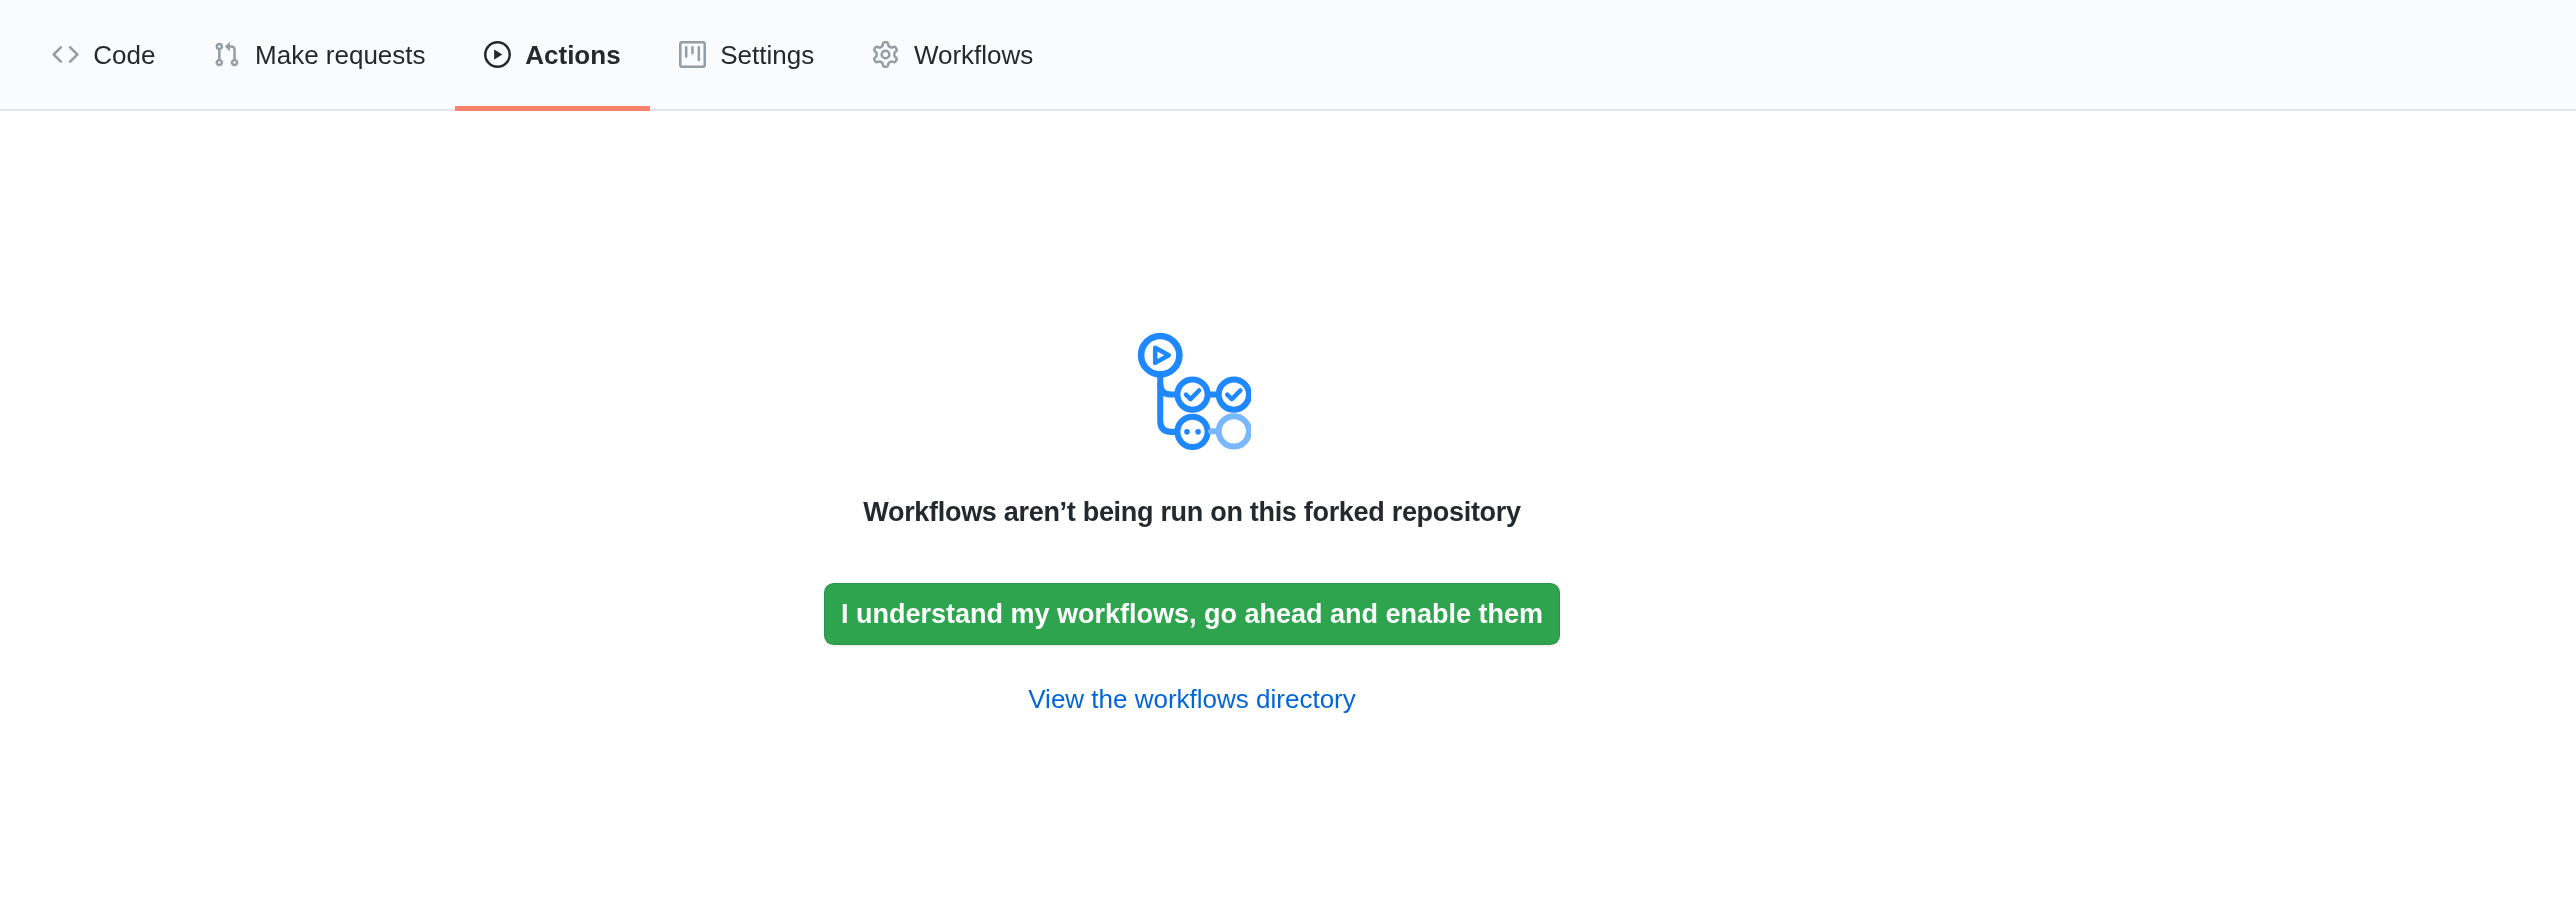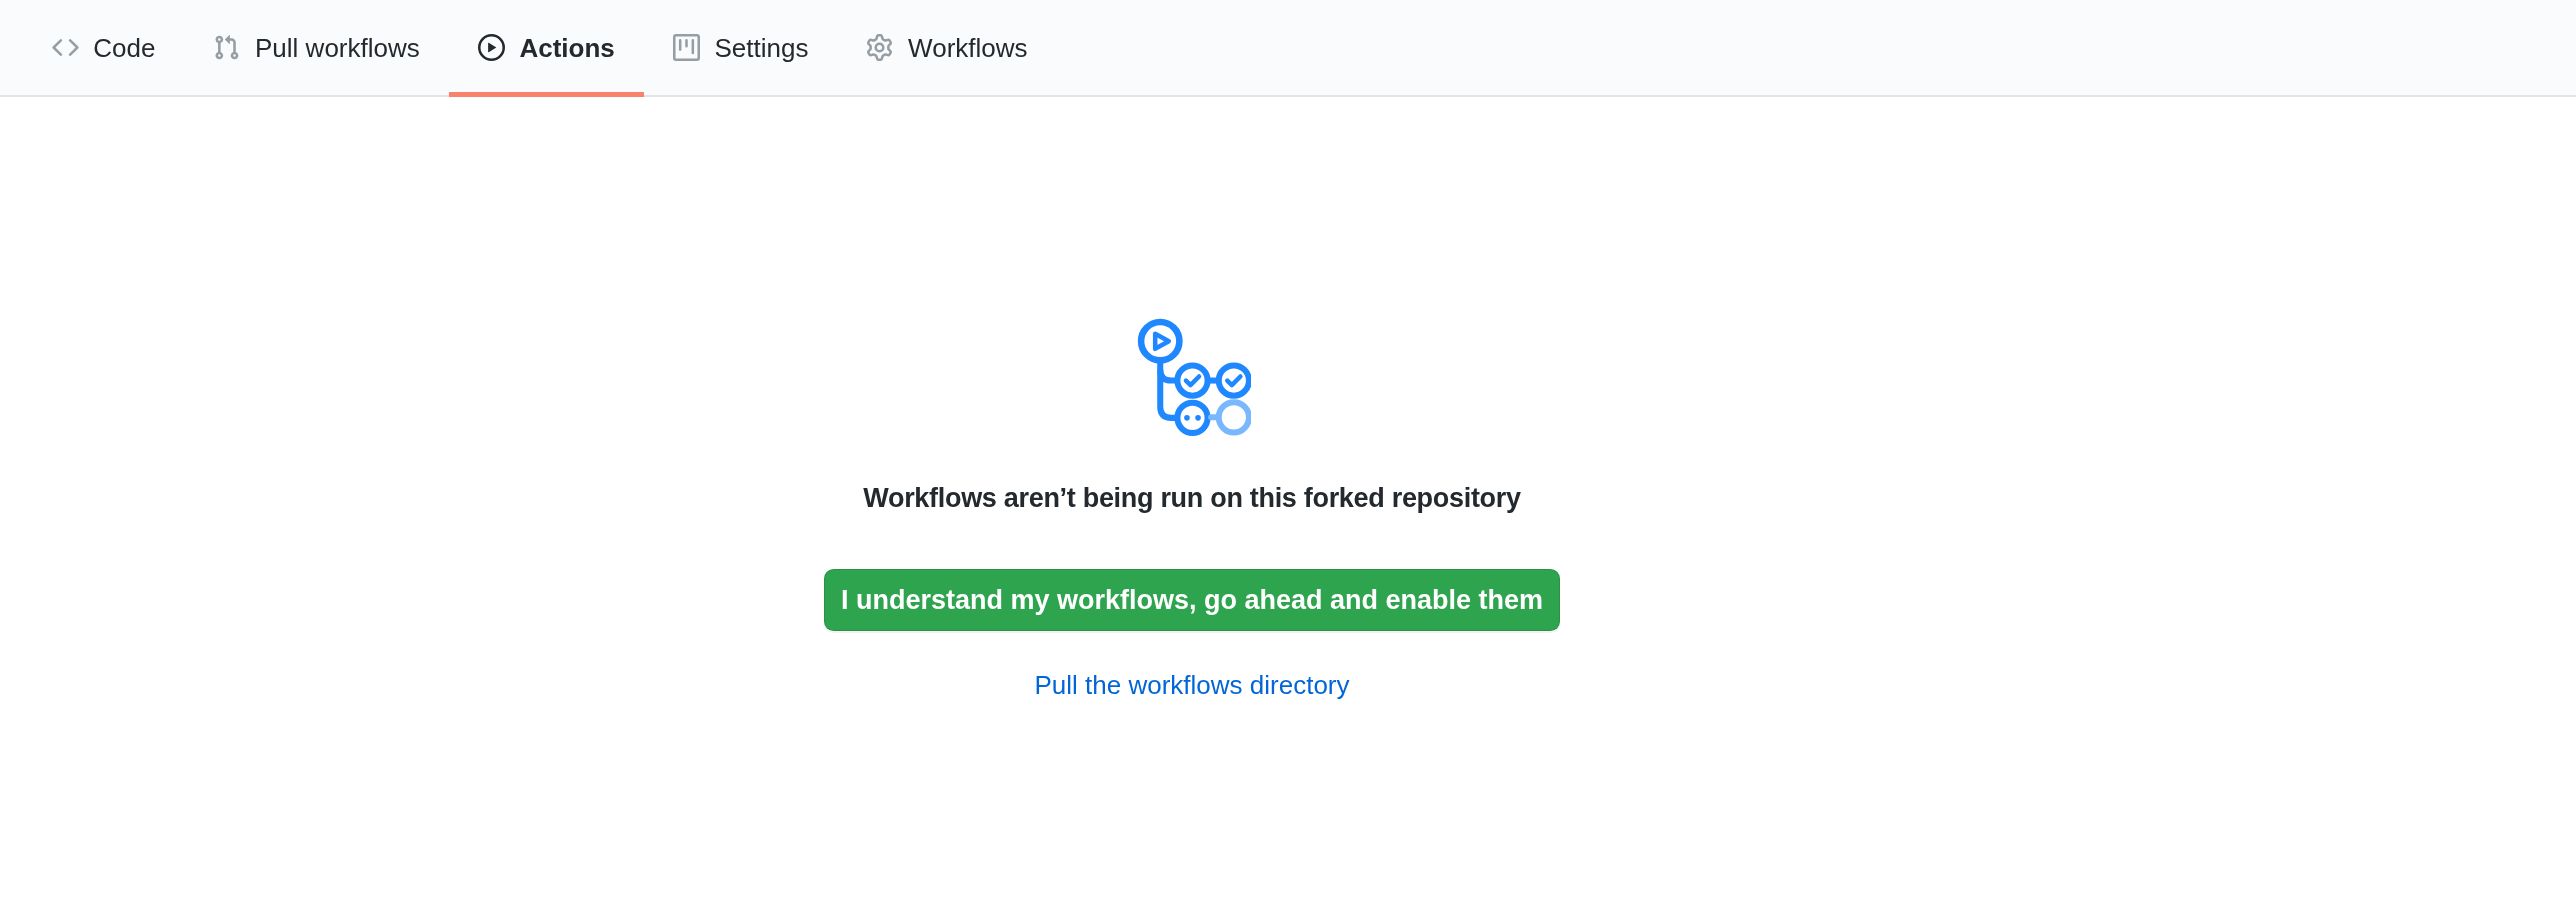--- a/index.html
+++ b/index.html
@@ -5,21 +5,21 @@
   * { margin: 0; padding: 0; box-sizing: border-box; }
   html, body {
     width: 2576px; height: 923px;
     background: #ffffff;
     font-family: "Liberation Sans", sans-serif;
     color: #24292e;
     overflow: hidden;
   }
   
   .repo-nav {
-    height: 97px;
+    height: 111px;
     background: #fafbfc;
     border-bottom: 2px solid #e1e4e8;
     display: flex;
     align-items: stretch;
     padding-left: 22.5px;
   }
   .tab {
     position: relative;
     display: flex;
     align-items: center;
@@ -94,21 +94,21 @@
   <a class="tab">
     <svg viewBox="0 0 16 16" aria-hidden="true">
         <path d="M4.72 3.22a.75.75 0 0 1 1.06 1.06L2.06 8l3.72 3.72a.75.75 0 1 1-1.06 1.06L.47 8.53a.75.75 0 0 1 0-1.06l4.25-4.25Zm6.56 0a.75.75 0 1 0-1.06 1.06L13.94 8l-3.72 3.72a.75.75 0 1 0 1.06 1.06l4.25-4.25a.75.75 0 0 0 0-1.06l-4.25-4.25Z"></path>
       </svg>
     <span>Code</span>
   </a>
   <a class="tab">
     <svg viewBox="0 0 16 16" aria-hidden="true">
         <path d="M1.5 3.25a2.25 2.25 0 1 1 3 2.122v5.256a2.251 2.251 0 1 1-1.5 0V5.372A2.25 2.25 0 0 1 1.5 3.25Zm5.677-.177L9.573.677A.25.25 0 0 1 10 .854V2.5h1A2.5 2.5 0 0 1 13.5 5v5.628a2.251 2.251 0 1 1-1.5 0V5a1 1 0 0 0-1-1h-1v1.646a.25.25 0 0 1-.427.177L7.177 3.427a.25.25 0 0 1 0-.354ZM3.75 2.5a.75.75 0 1 0 0 1.5.75.75 0 0 0 0-1.5Zm0 9.5a.75.75 0 1 0 0 1.5.75.75 0 0 0 0-1.5Zm8.25.75a.75.75 0 1 0 1.5 0 .75.75 0 0 0-1.5 0Z"></path>
       </svg>
-    <span>Pull workflows</span>
+    <span>Make requests</span>
   </a>
   <a class="tab selected">
     <svg viewBox="0 0 16 16" aria-hidden="true">
         <path d="M8 0a8 8 0 1 1 0 16A8 8 0 0 1 8 0ZM1.5 8a6.5 6.5 0 1 0 13 0 6.5 6.5 0 0 0-13 0Zm4.879-2.773 4.264 2.559a.25.25 0 0 1 0 .428l-4.264 2.559A.25.25 0 0 1 6 10.559V5.442a.25.25 0 0 1 .379-.215Z"></path>
       </svg>
     <span>Actions</span>
   </a>
   <a class="tab">
     <svg viewBox="0 0 16 16" aria-hidden="true">
         <path d="M1.75 0h12.5C15.216 0 16 .784 16 1.75v12.5A1.75 1.75 0 0 1 14.25 16H1.75A1.75 1.75 0 0 1 0 14.25V1.75C0 .784.784 0 1.75 0ZM1.5 1.75v12.5c0 .138.112.25.25.25h12.5a.25.25 0 0 0 .25-.25V1.75a.25.25 0 0 0-.25-.25H1.75a.25.25 0 0 0-.25.25ZM11.75 3a.75.75 0 0 1 .75.75v7.5a.75.75 0 0 1-1.5 0v-7.5a.75.75 0 0 1 .75-.75Zm-8.25.75a.75.75 0 0 1 1.5 0v5.5a.75.75 0 0 1-1.5 0ZM8 3a.75.75 0 0 1 .75.75v3.5a.75.75 0 0 1-1.5 0v-3.5A.75.75 0 0 1 8 3Z"></path>
@@ -148,16 +148,16 @@
   </div>
 
   <h3 class="blank-title">Workflows aren’t being run on this forked repository</h3>
 
 
   <div>
     <button class="enable-btn">I understand my workflows, go ahead and enable them</button>
   </div>
 
   <div class="workflows-link-row">
-    <a class="workflows-link">Pull the workflows directory</a>
+    <a class="workflows-link">View the workflows directory</a>
   </div>
 </main>
 
 
 </body></html>

